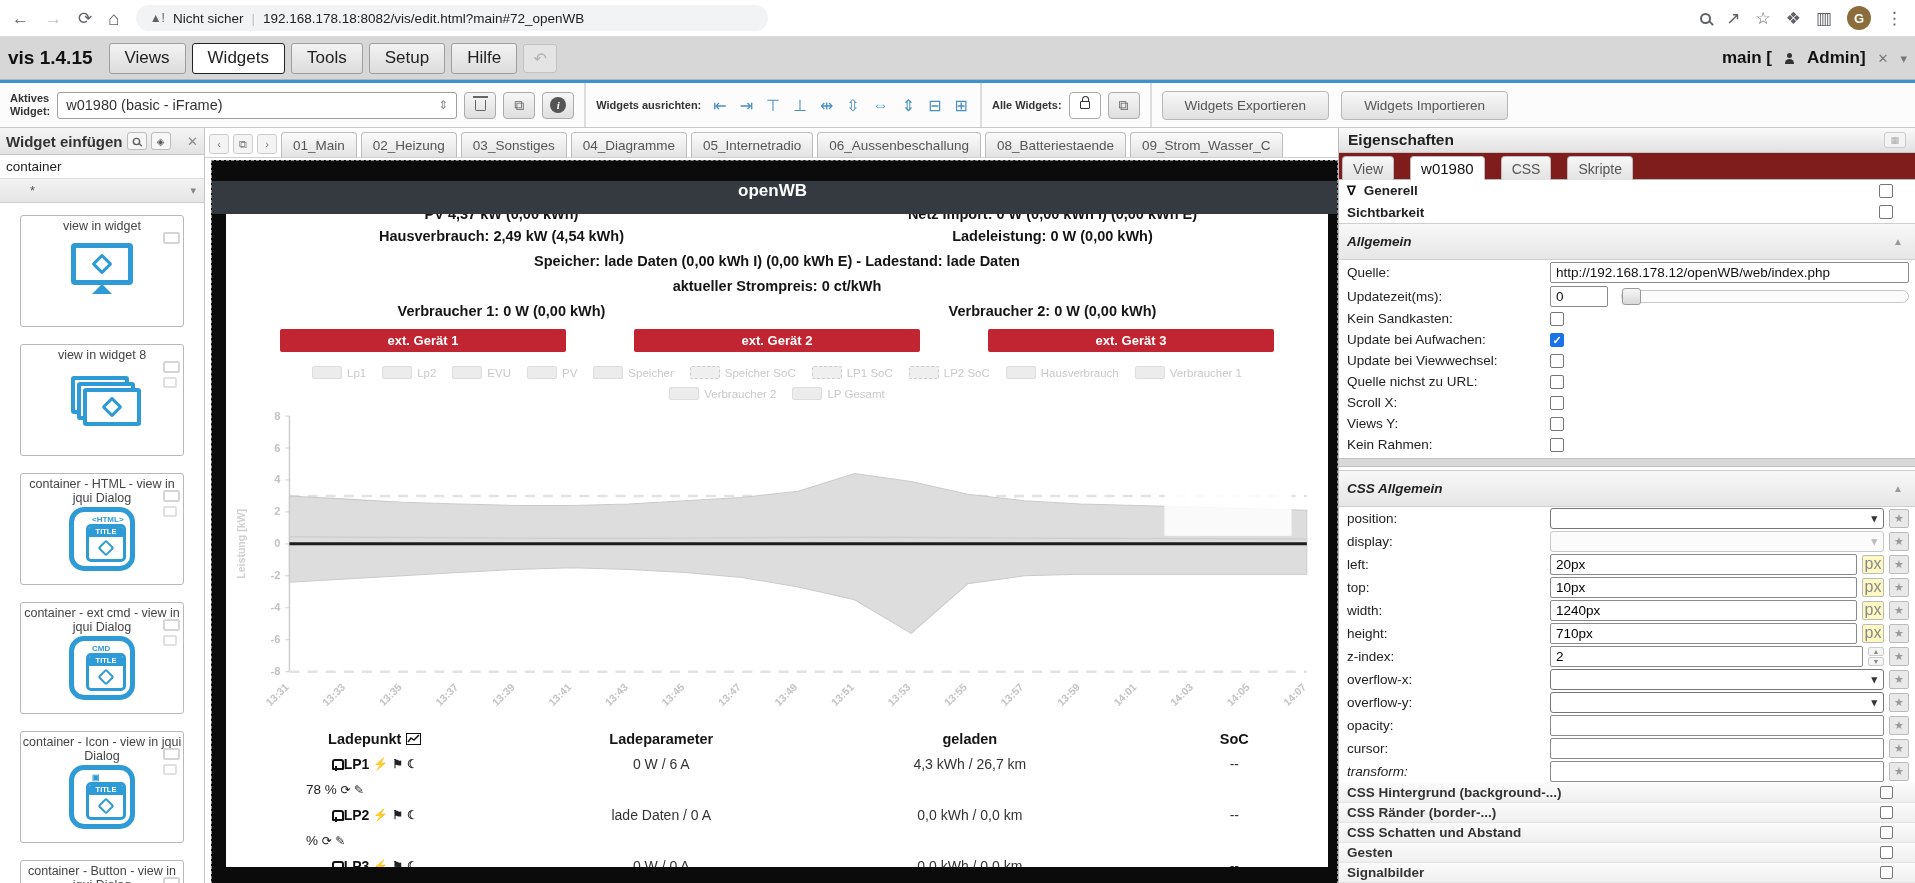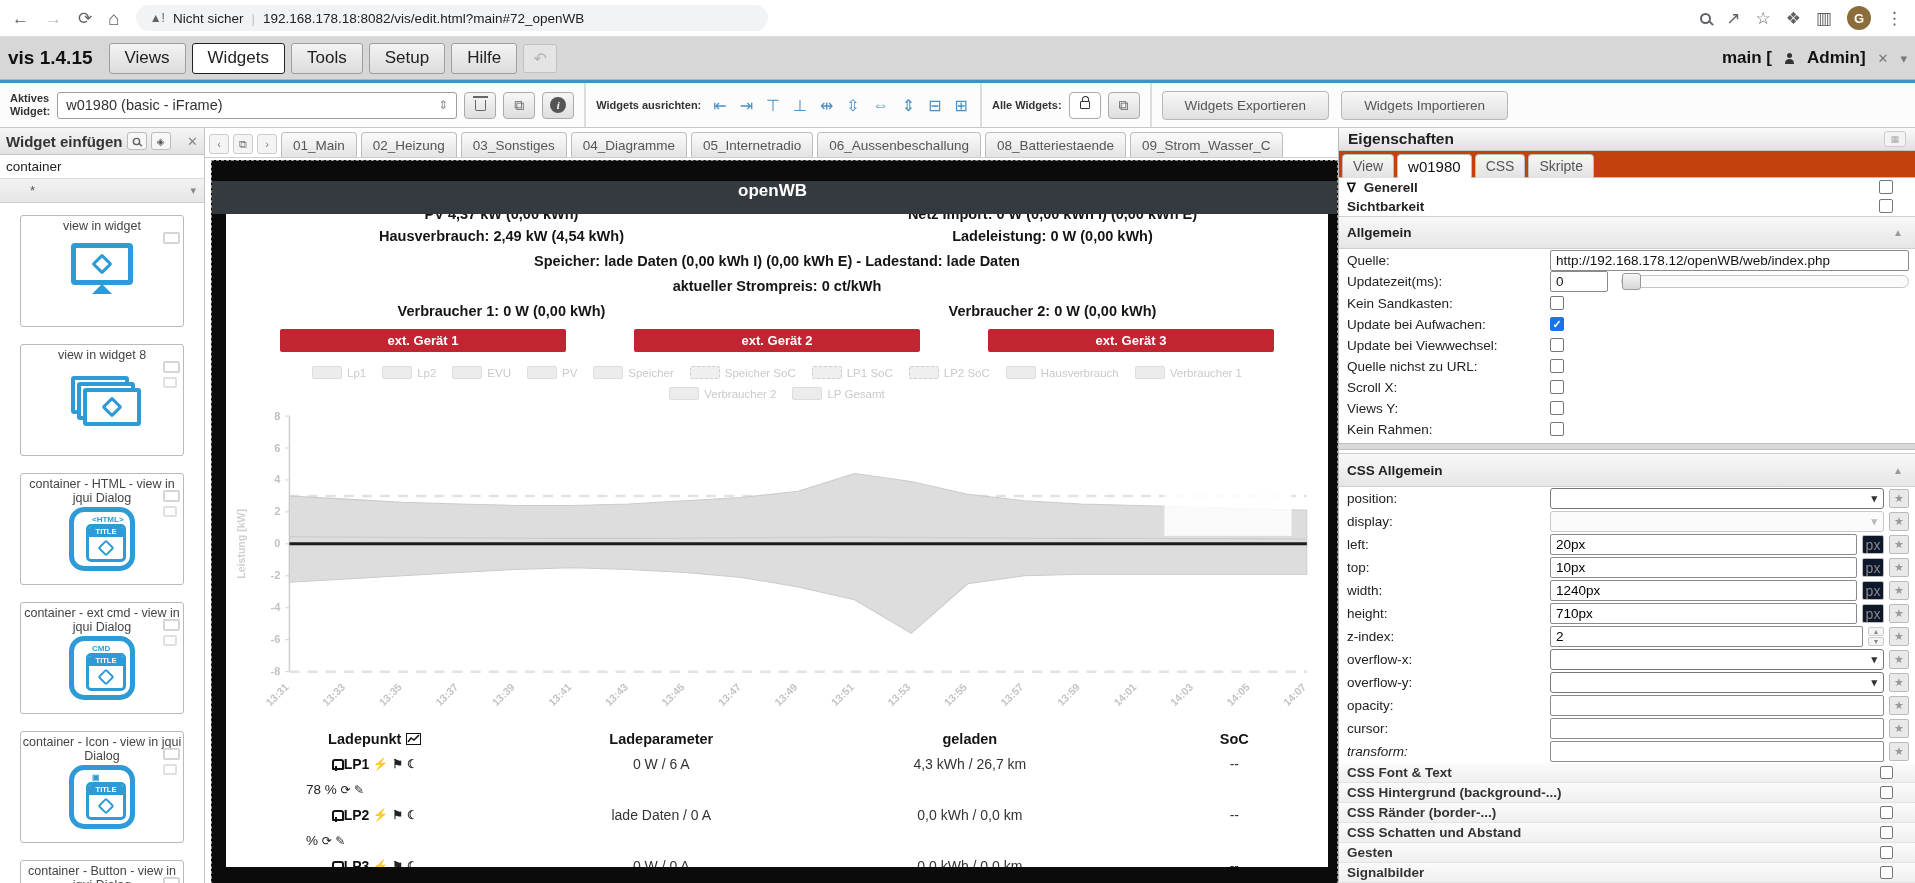--- a/index.html
+++ b/index.html
@@ -103,47 +103,47 @@
   .mini-ic{font-size:12px;color:#222;}
   .plug{display:inline-block;width:8px;height:12px;position:relative;}
   .plug::before{content:"";position:absolute;top:0;left:0;width:8px;height:7px;border:2px solid #111;border-radius:3px 3px 1px 1px;}
   .plug::after{content:"";position:absolute;bottom:0;left:3px;width:2px;height:5px;background:#111;}
 
   
   .right-panel{width:577px;background:#fff;border-left:1px solid #bbb;display:flex;flex-direction:column;font-size:13.5px;color:#222;overflow:hidden;}
   .props-header{height:27px;background:linear-gradient(#fafafa,#e1e1e1);border-bottom:1px solid #c5c5c5;display:flex;align-items:center;padding:0 9px;}
   .props-title{font-weight:bold;font-size:15.5px;color:#222;}
   .grip{margin-left:auto;width:22px;height:16px;border:1px solid #ccc;border-radius:3px;background:#f3f3f3;color:#aaa;font-size:9px;display:flex;align-items:center;justify-content:center;cursor:pointer;}
-  .props-tabs{display:flex;gap:3px;padding:3px 3px 0;border-bottom:1px solid #b9b9b9;background:#c2410c;height:27px;}
+  .props-tabs{display:flex;gap:16px;padding:3px 3px 0;border-bottom:1px solid #b9b9b9;background:#7f1d1d;height:27px;}
   .ptab{height:24px;padding:0 10px;background:linear-gradient(#f7f7f7,#e2e2e2);border:1px solid #bdbdbd;border-bottom:none;border-radius:4px 4px 0 0;font-size:14px;color:#555;display:flex;align-items:center;cursor:pointer;}
   .ptab.active{background:#fff;color:#111;font-size:15px;}
   .prow{height:23px;display:flex;align-items:center;padding:0 8px;}
   .prow .lbl{font-weight:bold;color:#222;}
   .funnel{font-size:13px;margin-right:8px;color:#111;font-weight:bold;}
   .cb{width:14px;height:14px;border:1px solid #767676;border-radius:2px;background:#fff;flex:none;cursor:pointer;}
   .cb.checked{background:#1a73e8;border-color:#1a73e8;color:#fff;font-size:11px;line-height:13px;text-align:center;font-weight:bold;}
   .cb.right{margin-left:auto;margin-right:14px;}
-  .psec{height:40px;background:linear-gradient(#f8f8f8,#e6e6e6);border-top:1px solid #cfcfcf;border-bottom:1px solid #cfcfcf;display:flex;align-items:center;padding:0 8px;font-weight:bold;color:#222;}
+  .psec{height:40px;background:linear-gradient(#f8f8f8,#e6e6e6);border-top:1px solid #cfcfcf;border-bottom:1px solid #cfcfcf;display:flex;align-items:center;padding:0 8px;font-weight:bold;color:#222;font-style:italic;}
   .psec .up{margin-left:auto;margin-right:4px;color:#999;font-size:10px;cursor:pointer;}
   .frow{height:26px;display:flex;align-items:center;padding:0 6px 0 8px;gap:5px;}
   .frow .flbl{width:198px;flex:none;color:#222;}
   .frow input{height:21px;border:1px solid #8a8a8a;border-radius:2px;font-size:13.5px;padding:0 5px;font-family:inherit;color:#111;outline:none;}
   .inp-wide{flex:1;}
   .inp-small{width:58px;}
   .slider{flex:1;height:13px;border:1px solid #c5c5c5;border-radius:7px;background:#fbfbfb;position:relative;margin-left:8px;}
   .slider .thumb{position:absolute;left:0;top:-3px;width:19px;height:17px;background:linear-gradient(#f6f6f6,#d8d8d8);border:1px solid #9a9a9a;border-radius:3px;cursor:pointer;}
   .crow{height:23px;display:flex;align-items:center;padding:0 6px 0 8px;gap:5px;}
   .crow .flbl{width:198px;flex:none;}
   .crow .flbl.it{font-style:italic;}
   .sel{flex:1;height:21px;border:1px solid #767676;border-radius:3px;background:#fff;display:flex;align-items:center;padding:0 6px;cursor:pointer;}
   .sel .sarrow{margin-left:auto;font-weight:bold;color:#333;font-size:11px;}
   .sel.disabled{border-color:#c8c8c8;background:#fbfbfb;}
   .sel.disabled .sarrow{color:#bbb;}
   .crow input{height:21px;border:1px solid #8a8a8a;border-radius:2px;font-size:13.5px;padding:0 5px;font-family:inherit;flex:1;outline:none;}
-  .px-btn{width:22px;height:19px;border:1px solid #bbb;border-radius:2px;background:#0f172a;color:#888;font-size:14px;display:flex;align-items:center;justify-content:center;flex:none;cursor:pointer;}
+  .px-btn{width:22px;height:19px;border:1px solid #bbb;border-radius:2px;background:#fef9c3;color:#888;font-size:16px;display:flex;align-items:center;justify-content:center;flex:none;cursor:pointer;}
   .star-btn{width:20px;height:19px;border:1px solid #bbb;border-radius:2px;background:#e9e9e9;color:#9a9a9a;font-size:11px;display:flex;align-items:center;justify-content:center;flex:none;cursor:pointer;}
   .spin{width:16px;display:flex;flex-direction:column;gap:1px;flex:none;}
   .spin span{height:9px;font-size:7px;color:#888;border:1px solid #ccc;border-radius:2px;background:#f4f4f4;display:flex;align-items:center;justify-content:center;cursor:pointer;}
   .pdivider{height:9px;background:#d9d9d9;border-top:1px solid #c0c0c0;border-bottom:1px solid #c0c0c0;margin:3px 0;}
   .bsec{height:20px;display:flex;align-items:center;padding:0 8px;font-weight:bold;color:#333;background:linear-gradient(#fbfbfb,#efefef);border-bottom:1px solid #e3e3e3;}
   .bsec .cb{margin-left:auto;margin-right:14px;width:13px;height:13px;}
 </style>
 </head>
 <body>
 
@@ -674,24 +674,20 @@
         </div>
         <div class="crow">
           <span class="flbl it">transform:</span>
           <input value="" style="">
           <span class="star-btn">★</span>
         </div>
       </div>
 
     <div id="bottom-sections">
         <div class="bsec">
-          <span>CSS Font &amp; Text</span>
-          <span class="cb"></span>
-        </div>
-        <div class="bsec">
           <span>CSS Hintergrund (background-...)</span>
           <span class="cb"></span>
         </div>
         <div class="bsec">
           <span>CSS Ränder (border-...)</span>
           <span class="cb"></span>
         </div>
         <div class="bsec">
           <span>CSS Schatten und Abstand</span>
           <span class="cb"></span>

